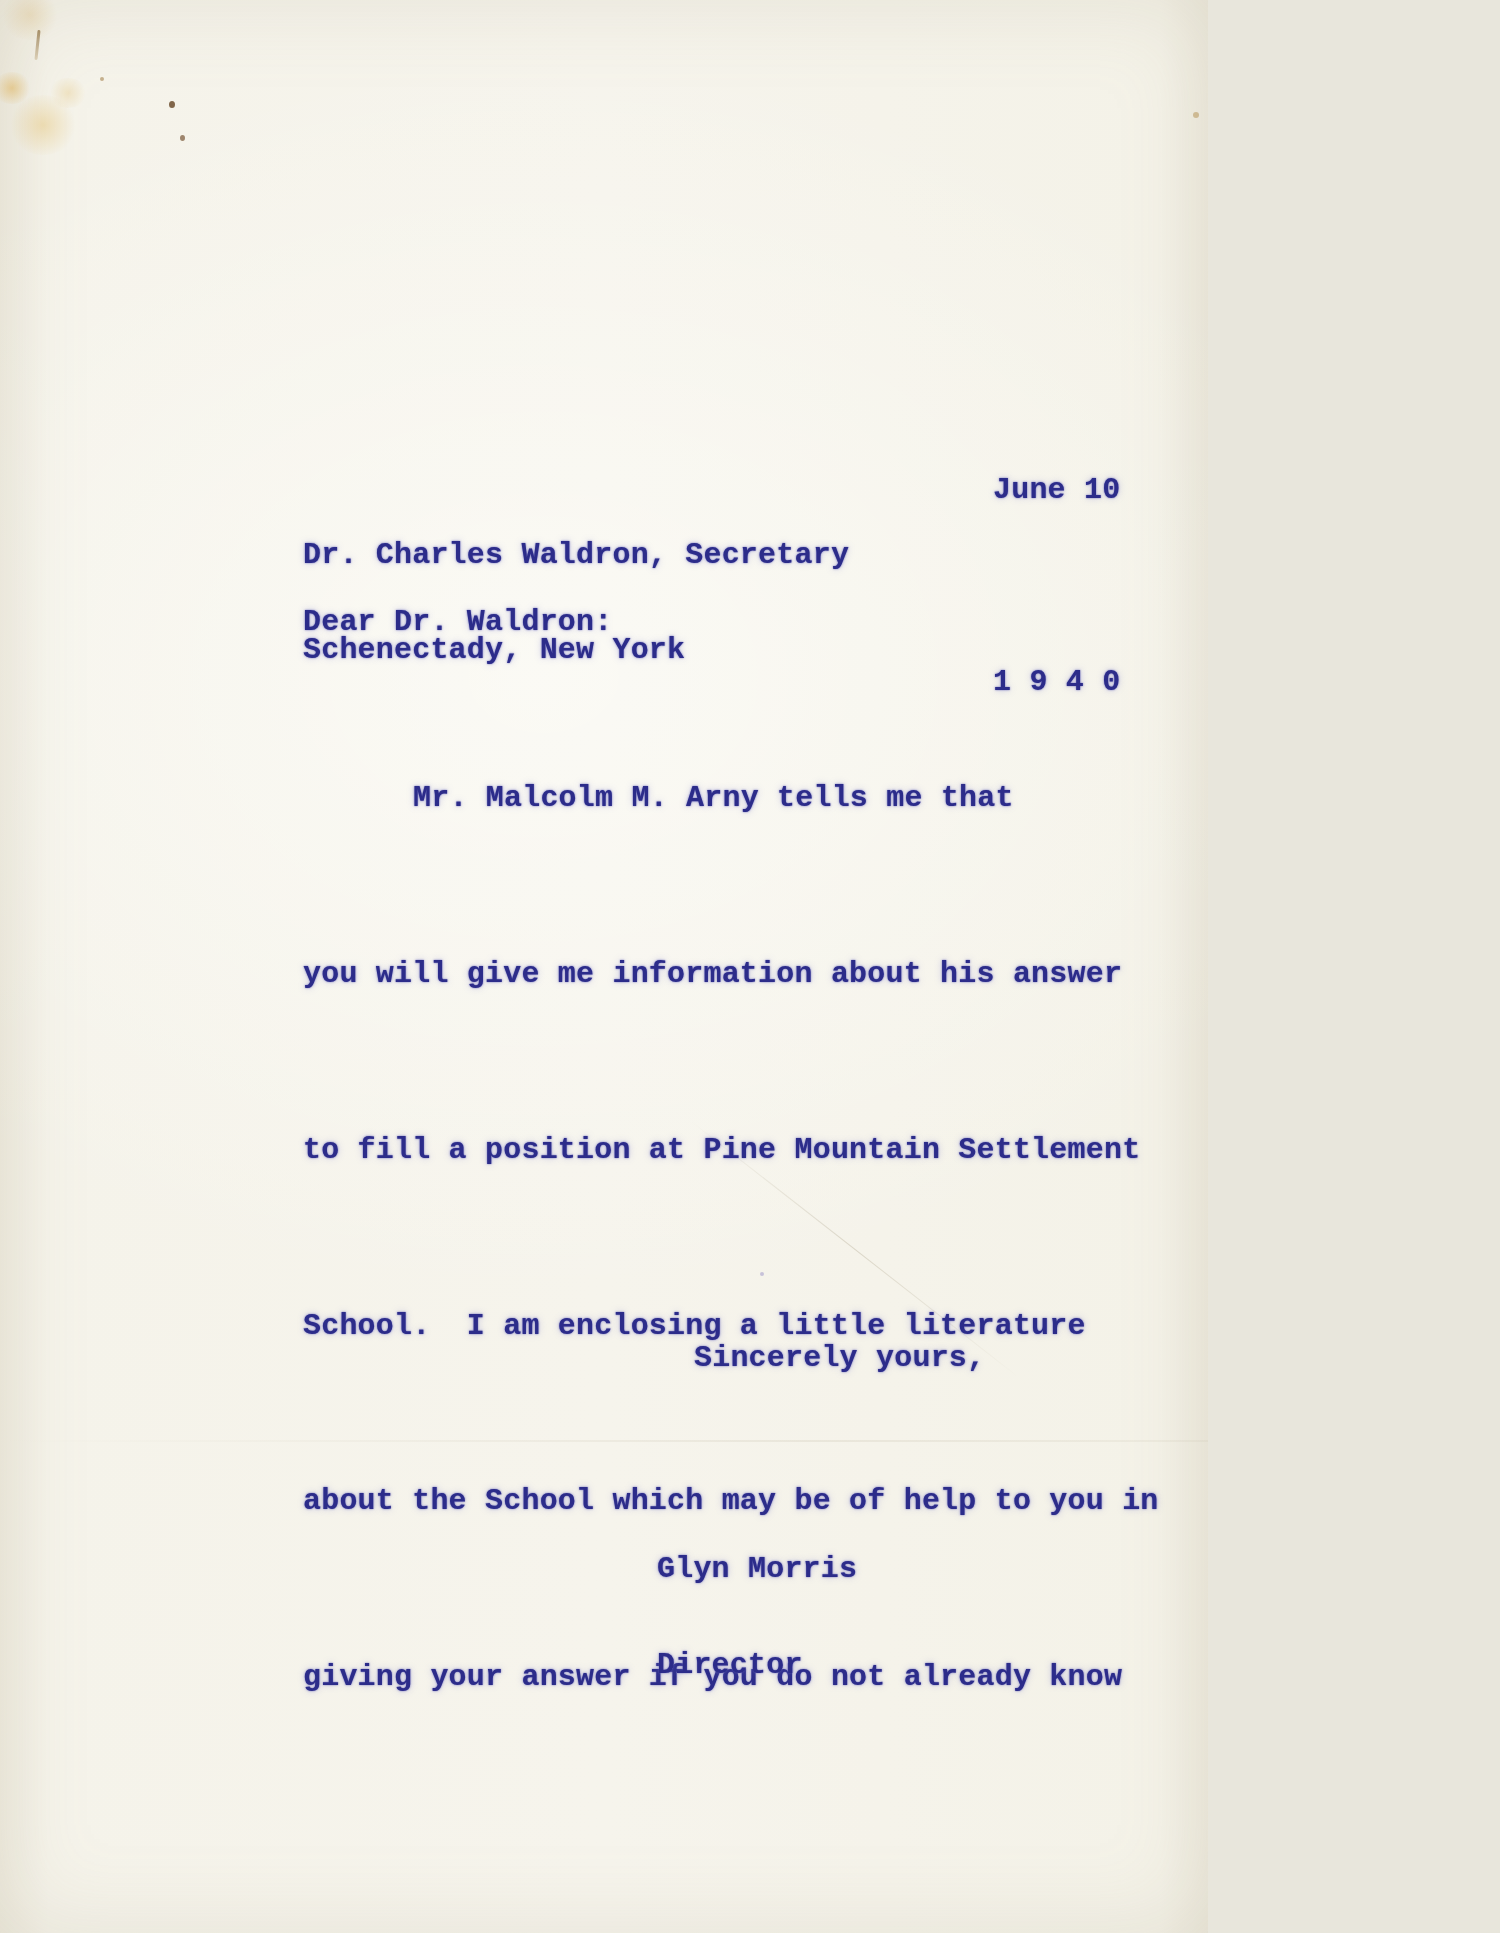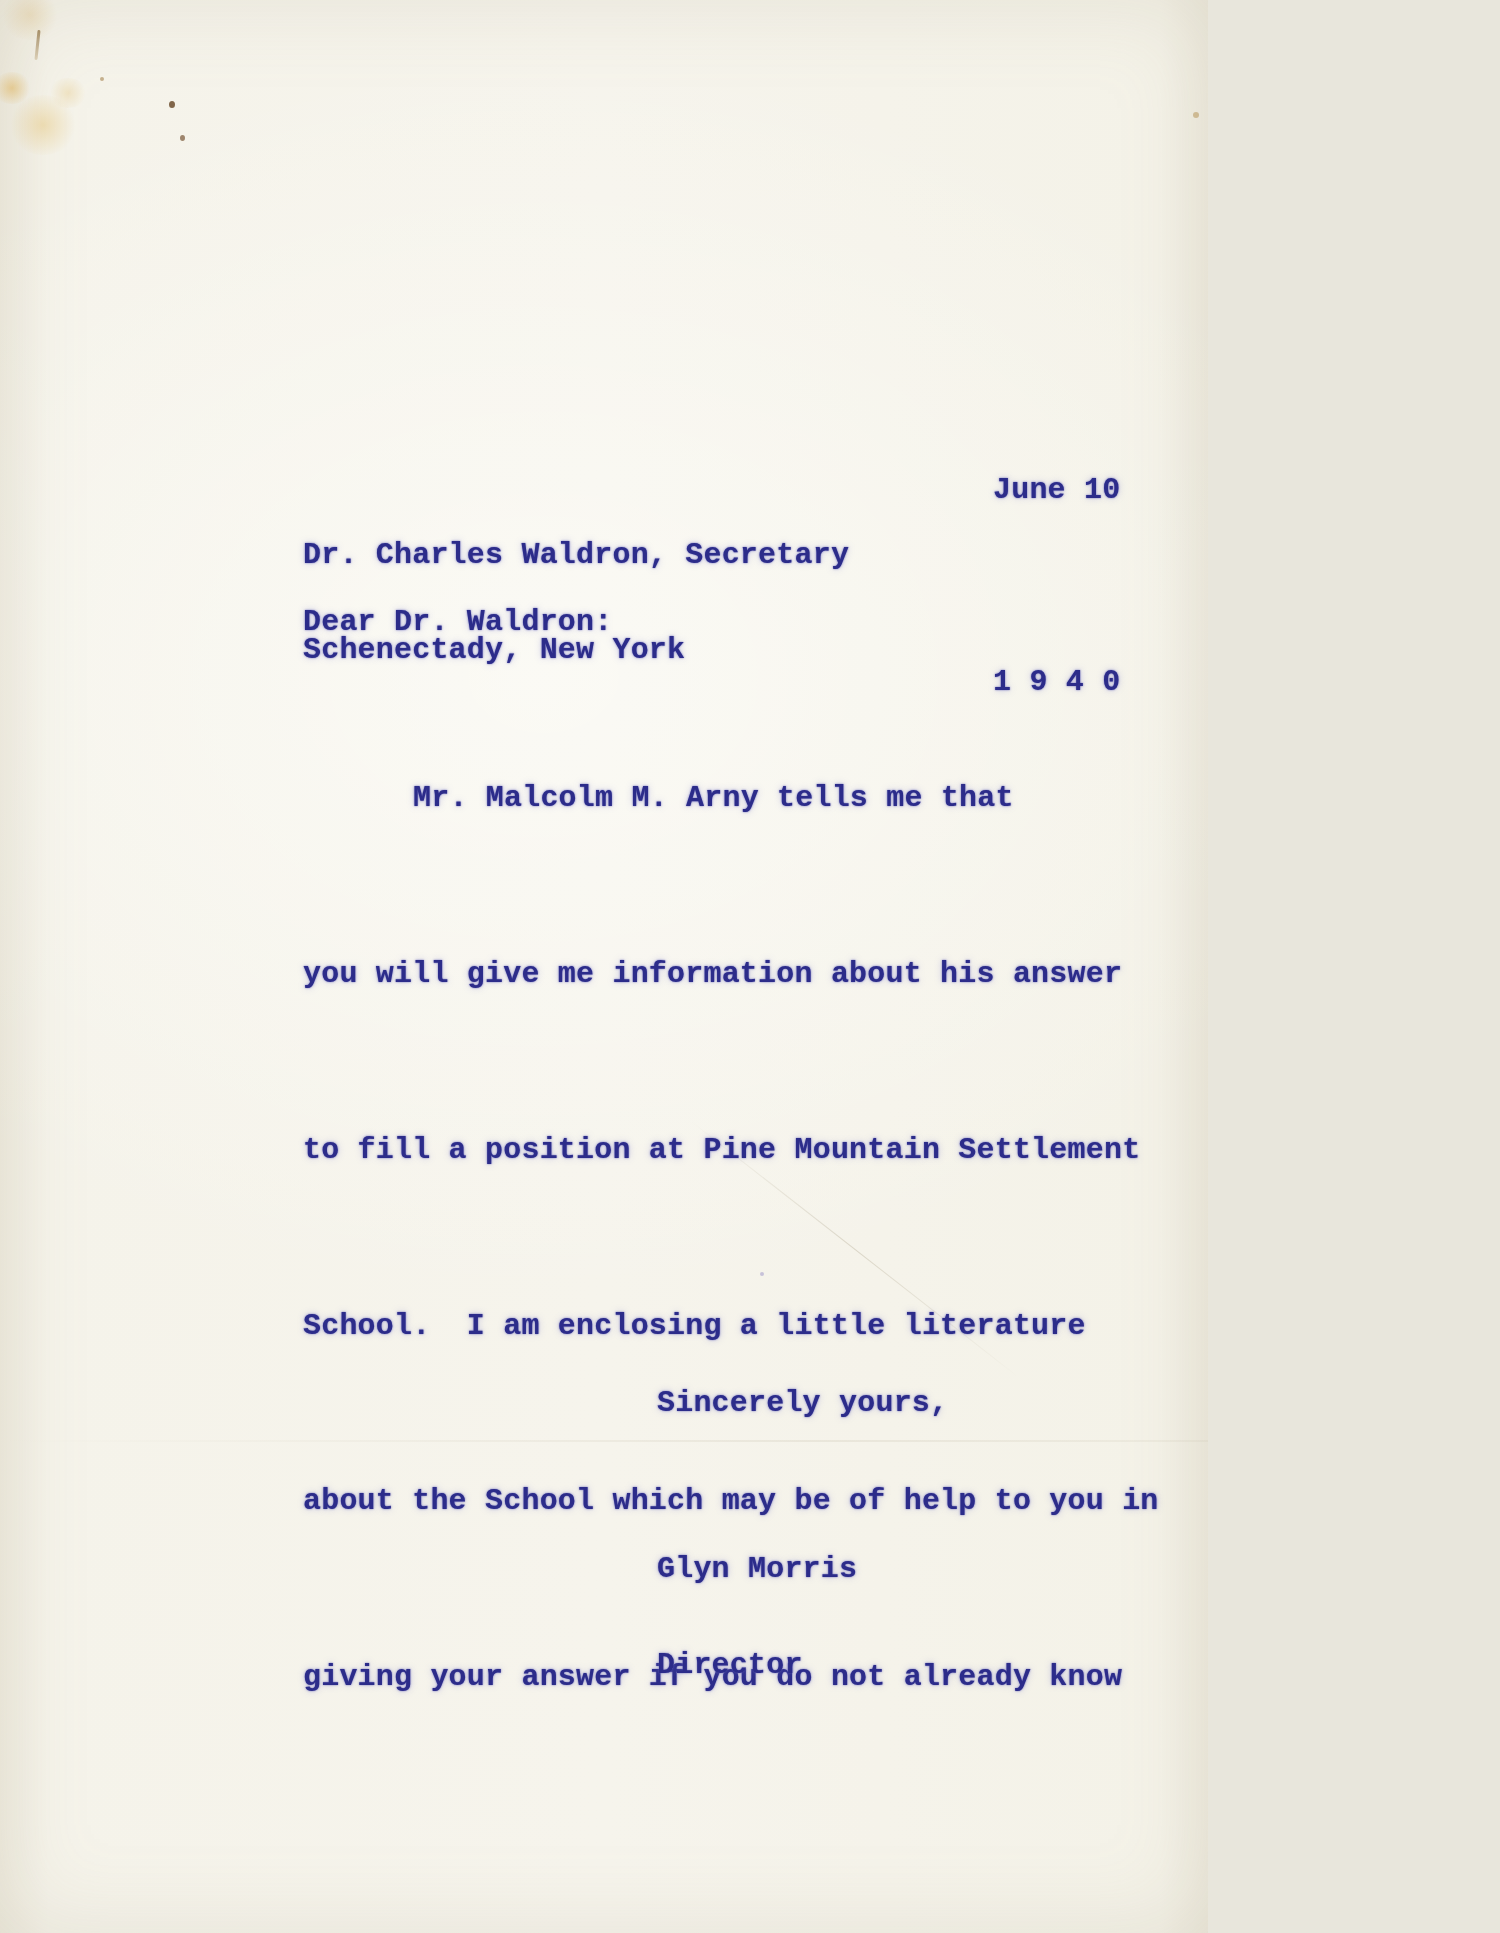--- a/index.html
+++ b/index.html
@@ -32,21 +32,21 @@
     white-space: pre;
     text-shadow: 0 0 2px rgba(90,90,180,0.9), 0 0 7px rgba(120,120,205,0.38);
     letter-spacing: 0.2px;
   }
   .date-block { left: 993px; top: 330px; line-height: 64px; }
   .recipient-block { left: 303px; top: 477px; line-height: 31.5px; }
   .salutation { left: 303px; top: 605px; }
   .body-block { left: 303px; top: 652px; line-height: 58.6px; }
   .body-block .line { height: 58.6px; }
   .body-block .line.indent { padding-left: 110px; }
-  .closing { left: 657px; top: 1341px; margin-top: 45px; }
+  .closing { left: 694px; top: 1341px; }
   .signature-block { left: 657px; top: 1489px; line-height: 32px; }
 
   .watermark {
     position: absolute;
     left: 1312px;
     top: 1806px;
     font-family: "Liberation Serif", serif;
     font-size: 28px;
     color: #c3a28e;
     letter-spacing: 1px;

